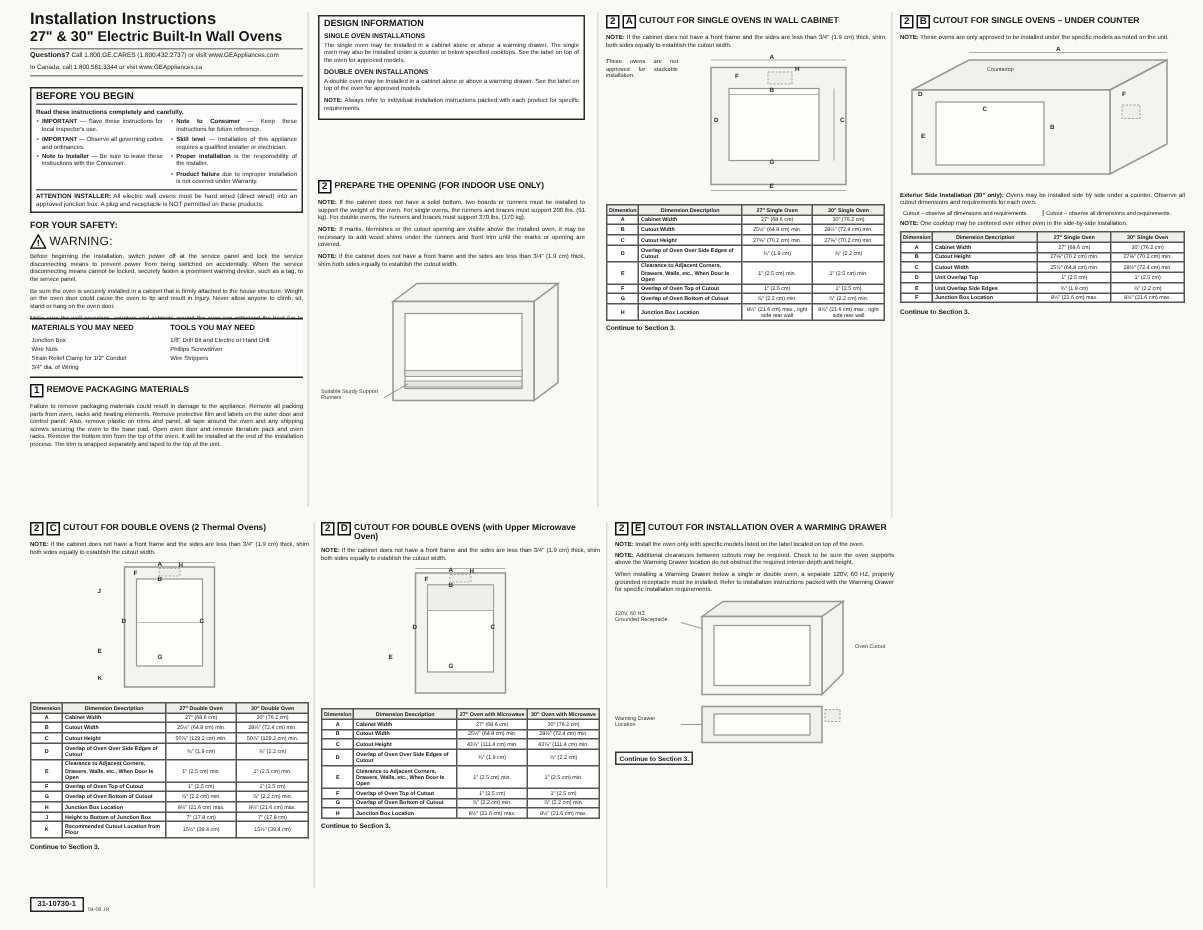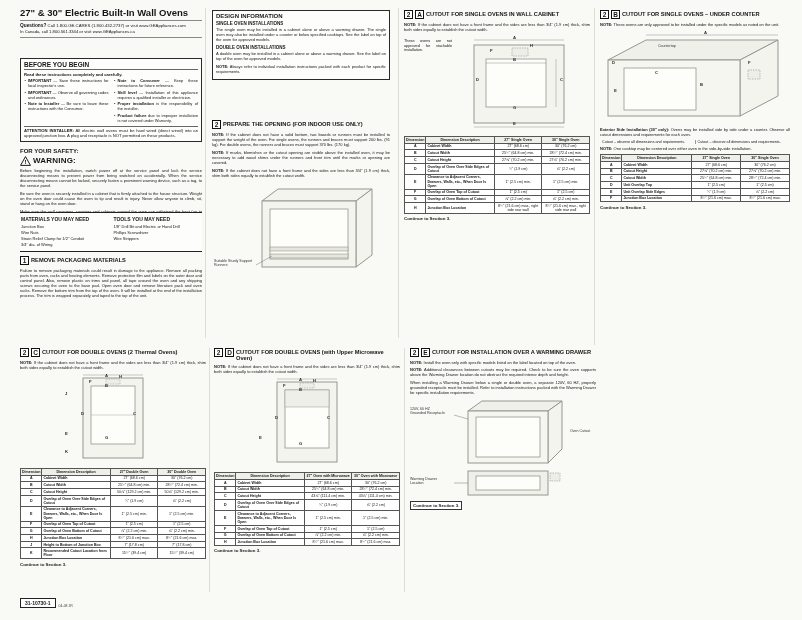--- a/index.html
+++ b/index.html
@@ -16,21 +16,21 @@
 .byb-title{font-size:6.5px;font-weight:bold;border-bottom:1px solid #666;padding-bottom:1px;margin-bottom:1.5px}
 .byb-intro{font-size:4.2px;font-weight:bold;margin-bottom:1.5px}
 .cols2{display:flex;gap:5px}
 .cols2>*{flex:1}
 .li{font-size:4px;line-height:1.25;margin-bottom:1.5px;position:relative;padding-left:4px;text-align:justify}
 .li::before{content:"•";position:absolute;left:0.5px;top:0}
 .mt-item{font-size:4px;line-height:1.55}
 .attention{font-size:4.2px;line-height:1.3;border-top:1px solid #666;margin-top:1.5px;padding-top:1.5px;text-align:justify}
 .safety-title{font-size:6px;font-weight:bold;margin-bottom:1px}
 .warn-row{display:flex;align-items:center;gap:2px;margin:1.5px 0 2px}
-.warn-word{font-size:8px;font-weight:bold;letter-spacing:.2px}
+.warn-word{font-size:8px;font-weight:normal;letter-spacing:.2px}
 .note{font-size:4px;line-height:1.3;margin-bottom:2.5px;text-align:justify}
 .mt-h{font-size:5px;font-weight:bold;margin-bottom:1.5px}
 .box2{border-top:1.5px solid #222;border-bottom:1.5px solid #222;padding:3px 1px;background:#fdfdfb}
 .sec-head{display:flex;gap:2px;margin-bottom:2.5px;align-items:flex-start}
 .numbox{flex:0 0 auto;width:9px;height:9px;border:1.2px solid #111;display:flex;align-items:center;justify-content:center;font-size:6.5px;font-weight:bold;background:#fff}
 .sec-title{font-size:5.7px;font-weight:bold;line-height:1.12;padding-top:.5px}
 .di-title{font-size:6px;font-weight:bold;margin-bottom:2px}
 .di-h{font-size:4.5px;font-weight:bold;margin-bottom:1px}
 .diag{position:relative;margin:3px 0}
 .dsvg{position:absolute;top:0}
@@ -56,20 +56,21 @@
 </head>
 <body>
 
 <div class="vrule" style="left:205px;top:8px;height:330px"></div>
 <div class="vrule" style="left:398px;top:8px;height:330px"></div>
 <div class="vrule" style="left:594px;top:8px;height:337px"></div>
 <div class="vrule" style="left:209px;top:348px;height:244px"></div>
 <div class="vrule" style="left:404px;top:348px;height:244px"></div>
 
 <header class="abs" style="left:20px;top:8px;width:182px">
+  <div class="h-title">Installation Instructions</div>
   <div class="h-sub">27" &amp; 30" Electric Built-In Wall Ovens</div>
   <div class="h-q"><b>Questions?</b><span> Call 1.800.GE.CARES (1.800.432.2737) or visit www.GEAppliances.com</span></div>
   <div class="h-q2">In Canada, call 1.800.561.3344 or visit www.GEAppliances.ca</div>
 </header>
 
 <section class="abs box" style="left:20px;top:58px;width:182px">
   <div class="byb-title">BEFORE YOU BEGIN</div>
   <div class="byb-intro">Read these instructions completely and carefully.</div>
   <div class="cols2">
     <div>

